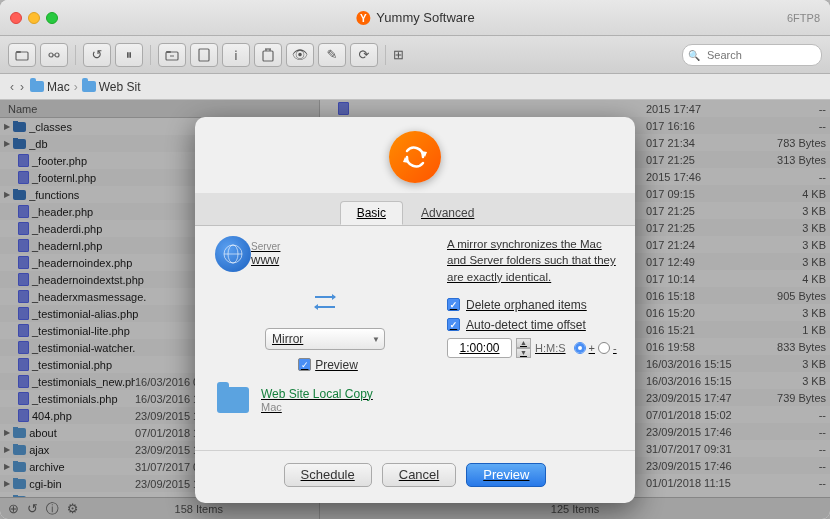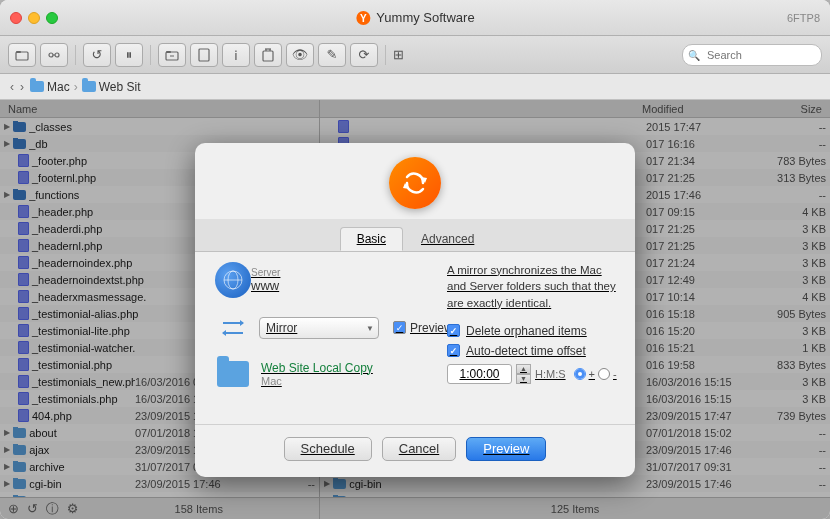--- a/index.html
+++ b/index.html
@@ -365,20 +365,21 @@
       font-size: 13px;
       color: #333;
       font-weight: 500;
     }
 
     .modal-mirror-row {
       display: flex;
       align-items: center;
       gap: 8px;
       margin-bottom: 10px;
+      flex-direction: column;
     }
 
     .mirror-icon {
       width: 36px;
       height: 36px;
       display: flex;
       align-items: center;
       justify-content: center;
       flex-shrink: 0;
     }
@@ -932,25 +933,20 @@
       <div class="status-bar">
         <button class="status-btn">⊕</button>
         <button class="status-btn">↺</button>
         <button class="status-btn">ⓘ</button>
         <button class="status-btn">⚙</button>
         <span class="status-text">158 Items</span>
       </div>
     </div>
 
     <div class="right-panel">
-      <div class="panel-header-row">
-        <span style="flex:1;"></span>
-        <span class="col-h" style="width:115px;">Modified</span>
-        <span class="col-h" style="width:65px; text-align:right;">Size</span>
-      </div>
       <div class="file-list-area">
 
         <div class="fr">
           <div class="fr-name" style="padding-left:14px;">
               <span class="icon-file icon-php"></span>
               <span></span>
             </div>
           <span class="fr-date">2015 17:47</span>
           <span class="fr-size">--</span>
         </div>

